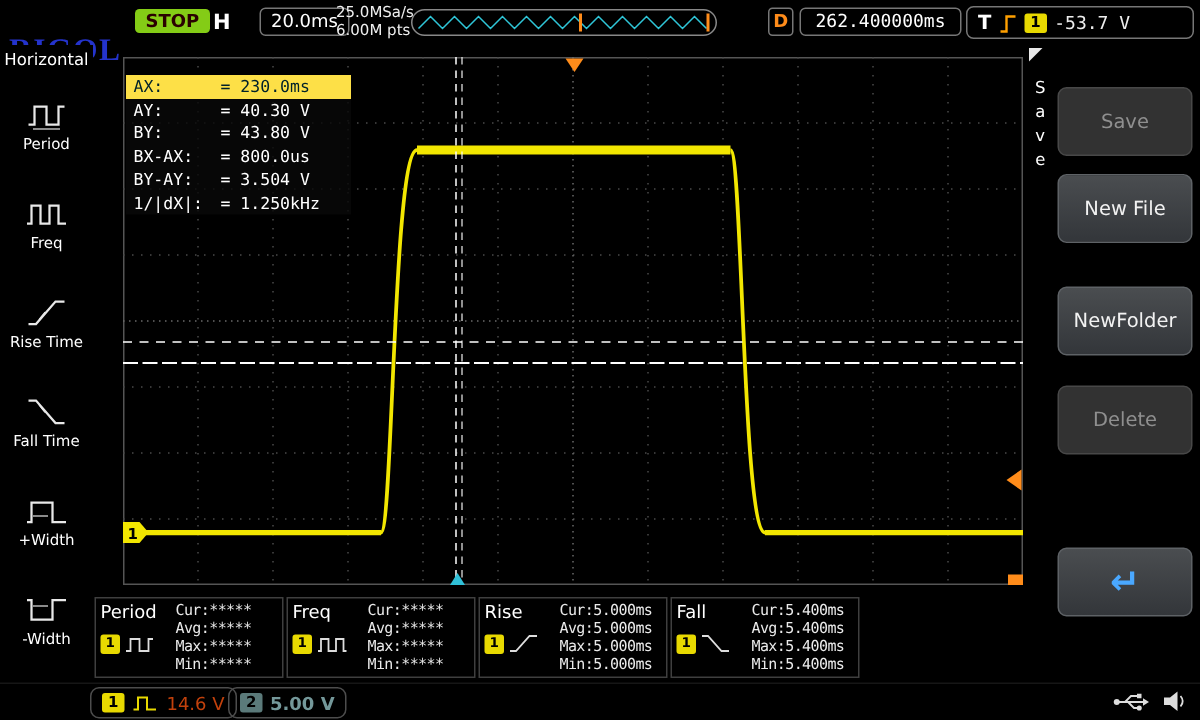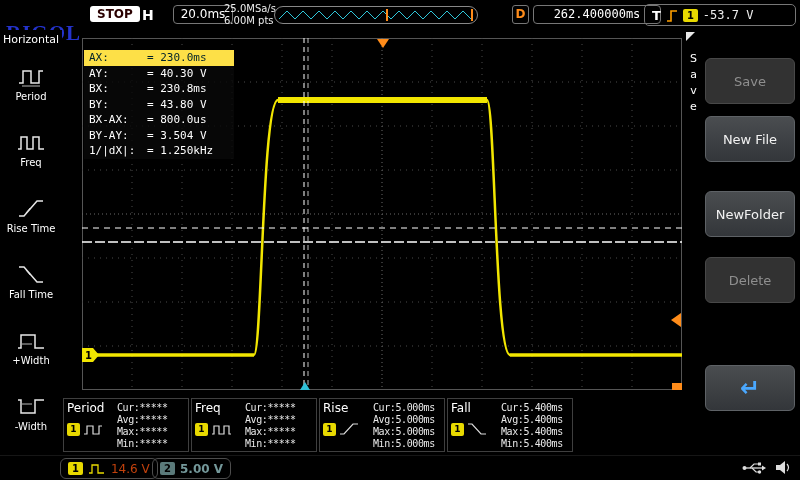--- a/index.html
+++ b/index.html
@@ -4,31 +4,31 @@
 <style>
   * { box-sizing: border-box; margin: 0; padding: 0; }
   html,body { width:800px; height:480px; background:#000; overflow:hidden;
     font-family:"DejaVu Sans", sans-serif; }
   .screen { position:relative; width:800px; height:480px; background:#000; }
 
   
   .topbar { position:absolute; left:0; top:0; width:800px; height:30px; background:#000; }
   .brand { position:absolute; left:6px; top:2px; font-family:"Liberation Serif", serif;
     font-weight:bold; font-size:21px; color:#2433cc; letter-spacing:1px;margin-top:19px; }
-  .stop-badge { position:absolute; left:90px; top:6px; background:#ffffff; color:#2a0000;
+  .stop-badge { position:absolute; left:90px; top:6px; background:#84cc16; color:#2a0000;
     font-weight:bold; font-size:12px; padding:1px 7px; border-radius:3px; }
   .h-label { position:absolute; left:142px; top:7px; color:#fff; font-weight:bold; font-size:14px; }
   .tb-box { position:absolute; left:173px; top:5px; width:60px; height:19px; border:1px solid #777;
     border-radius:4px; color:#fff; font-size:12px; text-align:center; line-height:17px; }
   .rate { position:absolute; left:224px; top:3px; color:#eee; font-size:10px; line-height:12px; }
   .preview { position:absolute; left:274px; top:6px; width:204px; height:18px;
     border:1px solid #888; border-radius:9px; overflow:hidden; }
   .d-box { position:absolute; left:512px; top:5px; width:17px; height:19px; border:1px solid #777;
     border-radius:3px; color:#ff8c1a; font-weight:bold; font-size:12px; text-align:center; line-height:17px; }
-  .d-value { position:absolute; left:533px; top:5px; width:128px; height:19px; border:1px solid #777;
+  .d-value { position:absolute; left:533px; top:5px; width:108px; height:19px; border:1px solid #777;
     border-radius:4px; color:#fff; font-family:"DejaVu Sans Mono",monospace; font-size:12px;
     text-align:center; line-height:17px; }
   .trig-box { position:absolute; left:644px; top:4px; width:152px; height:22px; border:1px solid #777;
     border-radius:5px; display:flex; align-items:center; gap:5px; padding:0 7px; }
   .trig-t { color:#fff; font-weight:bold; font-size:13px; }
   .ch-badge { background:#e8d900; color:#000; font-size:10px; font-weight:bold;
     border-radius:2px; padding:1px 4px; line-height:11px; }
   .trig-val { color:#eee; font-size:12px; font-family:"DejaVu Sans Mono",monospace; }
 
   
@@ -203,24 +203,20 @@
     <div class="cursor-box">
       <div class="c-row sel">
         <span class="cl">AX:</span>
           <span>=  230.0ms</span>
       </div>
       <div class="c-row">
         <span class="cl">AY:</span>
           <span>=  40.30 V</span>
       </div>
       <div class="c-row">
-        <span class="cl">BX:</span>
-          <span>=  230.8ms</span>
-      </div>
-      <div class="c-row">
         <span class="cl">BY:</span>
           <span>=  43.80 V</span>
       </div>
       <div class="c-row">
         <span class="cl">BX-AX:</span>
           <span>=  800.0us</span>
       </div>
       <div class="c-row">
         <span class="cl">BY-AY:</span>
           <span>=  3.504 V</span>

